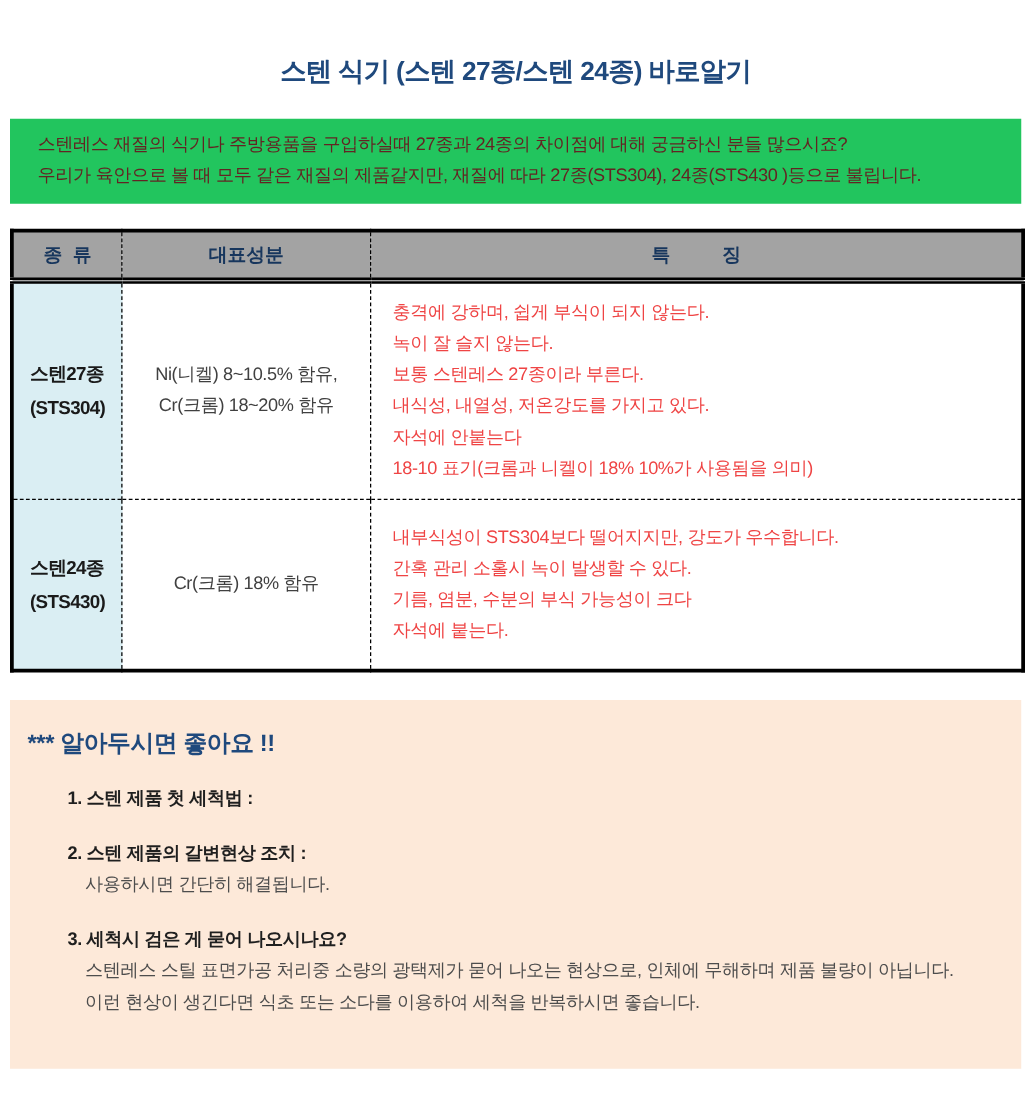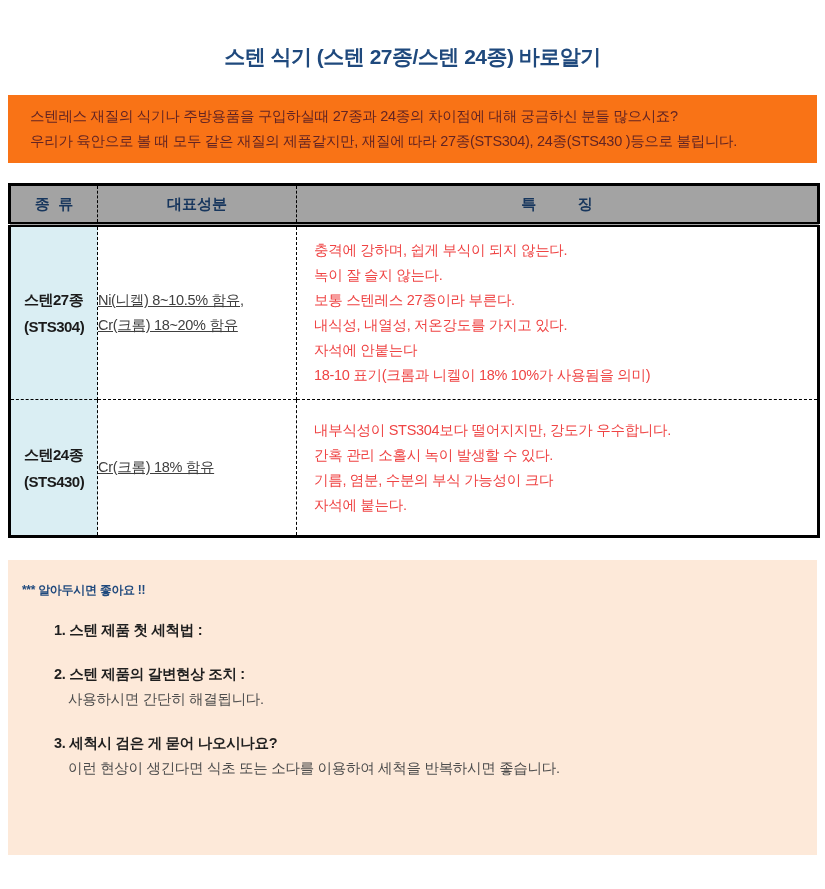--- a/index.html
+++ b/index.html
@@ -16,21 +16,21 @@
     text-align: center;
     font-size: 21px;
     font-weight: bold;
     color: #1f497d;
     letter-spacing: -0.5px;
   }
 
   
   .intro {
     margin: 24px 8px 0 8px;
-    background: #f97316;
+    background: #22c55e;
     padding: 9px 22px;
     color: #632423;
     font-size: 14.5px;
     line-height: 25px;
     letter-spacing: -0.3px;
   }
 
   
   table.compare {
     margin: 20px 8px 0 8px;
@@ -58,26 +58,25 @@
   td.type-cell {
     background: #daeef3;
     font-weight: bold;
     font-size: 15px;
     color: #1a1a1a;
     padding-left: 13px;
     line-height: 27px;
     letter-spacing: -0.5px;
   }
   td.comp-cell {
-    text-align: left;
+    text-align: center;
     color: #404040;
     font-size: 14.5px;
     line-height: 25px;
     letter-spacing: -0.3px;
-    text-decoration: underline;
   }
   td.feat-cell {
     color: #ef4444;
     font-size: 14.5px;
     line-height: 25px;
     padding-left: 17px;
     letter-spacing: -0.3px;
   }
   tr.r1 td { height: 175px; }
   tr.r2 td { height: 137px; }
@@ -85,21 +84,21 @@
   
   .tips {
     margin: 22px 8px 0 8px;
     background: #fde9d9;
     height: 295px;
     padding: 22px 20px 0 14px;
     letter-spacing: -0.3px;
   }
   .tips-heading {
     color: #1f497d;
-    font-size: 12px;
+    font-size: 19px;
     font-weight: bold;
   }
   .tip { margin-top: 19px; }
   .tip-title {
     font-size: 14.5px;
     font-weight: bold;
     color: #1f1f1f;
     margin-left: 32px;
     line-height: 25px;
   }
@@ -174,17 +173,18 @@
       <div class="tip-title">1. 스텐 제품 첫 세척법 :</div>
     </div>
 
     <div class="tip">
       <div class="tip-title">2. 스텐 제품의 갈변현상 조치 :</div>
       <div class="tip-body">사용하시면 간단히 해결됩니다.</div>
     </div>
 
     <div class="tip">
       <div class="tip-title">3. 세척시 검은 게 묻어 나오시나요?</div>
+      <div class="tip-body">스텐레스 스틸 표면가공 처리중 소량의 광택제가 묻어 나오는 현상으로, 인체에 무해하며 제품 불량이 아닙니다.</div>
       <div class="tip-body">이런 현상이 생긴다면 식초 또는 소다를 이용하여 세척을 반복하시면 좋습니다.</div>
     </div>
   </div>
 
 </div>
 
 </body></html>

